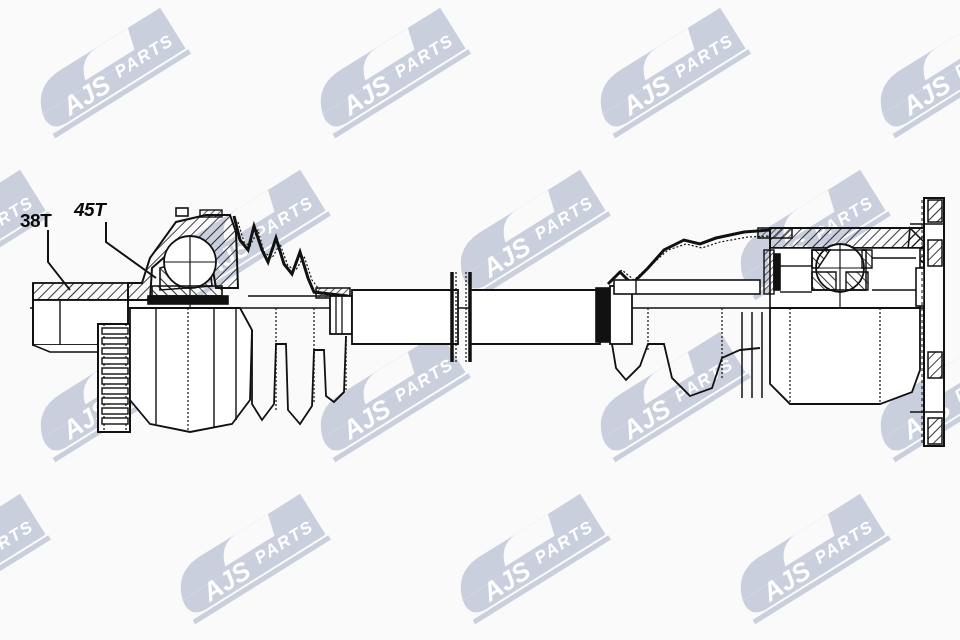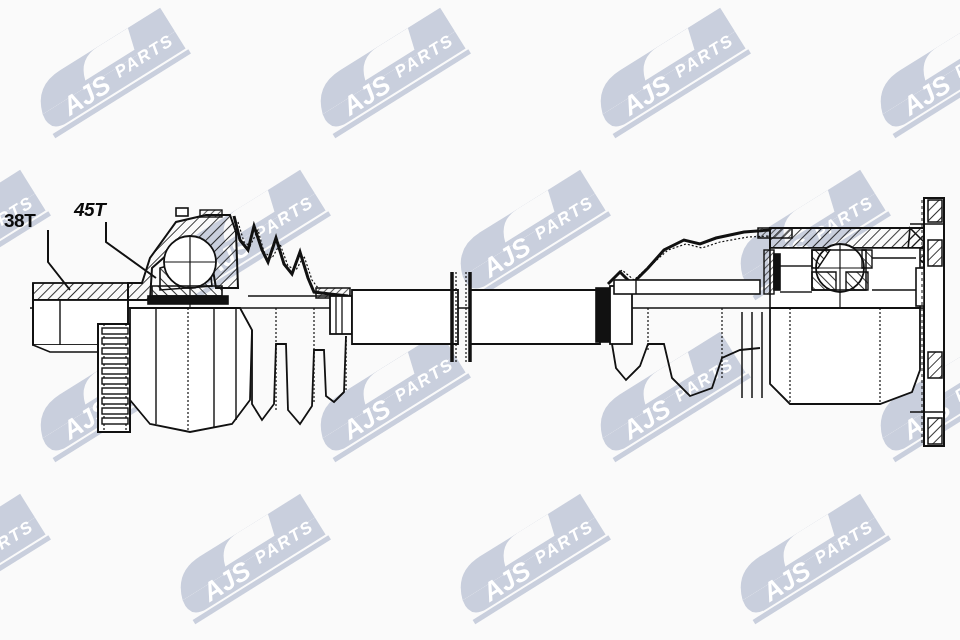--- a/index.html
+++ b/index.html
@@ -38,21 +38,21 @@
   }
   .tooth-label {
     position: absolute;
     font-family: "Liberation Sans", sans-serif;
     font-weight: bold;
     font-size: 19px;
     color: #0a0a0a;
     letter-spacing: -0.5px;
     white-space: nowrap;
   }
-  #label-38t { left: 4px;  top: 210px; }
+  #label-38t { left: 20px;  top: 210px; }
   #label-45t { left: 74px; top: 199px; font-style: italic; }
 </style>
 </head>
 <body>
 
 <div id="stage">
 
   <svg id="watermark-layer" viewBox="0 0 960 640" xmlns="http://www.w3.org/2000/svg">
     <defs>
 

